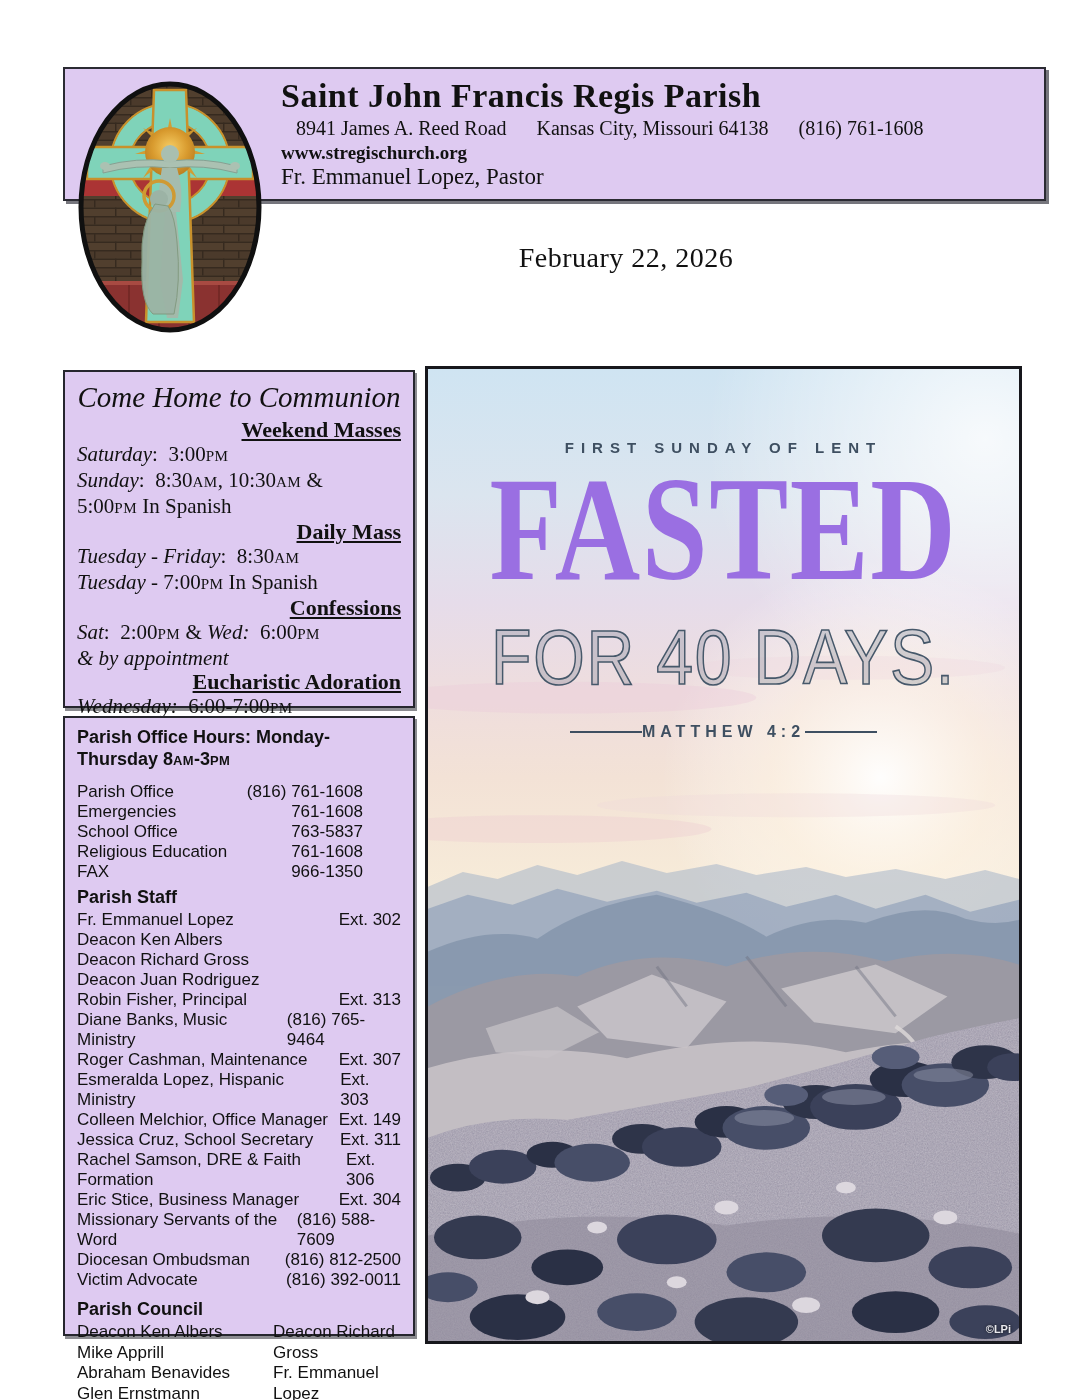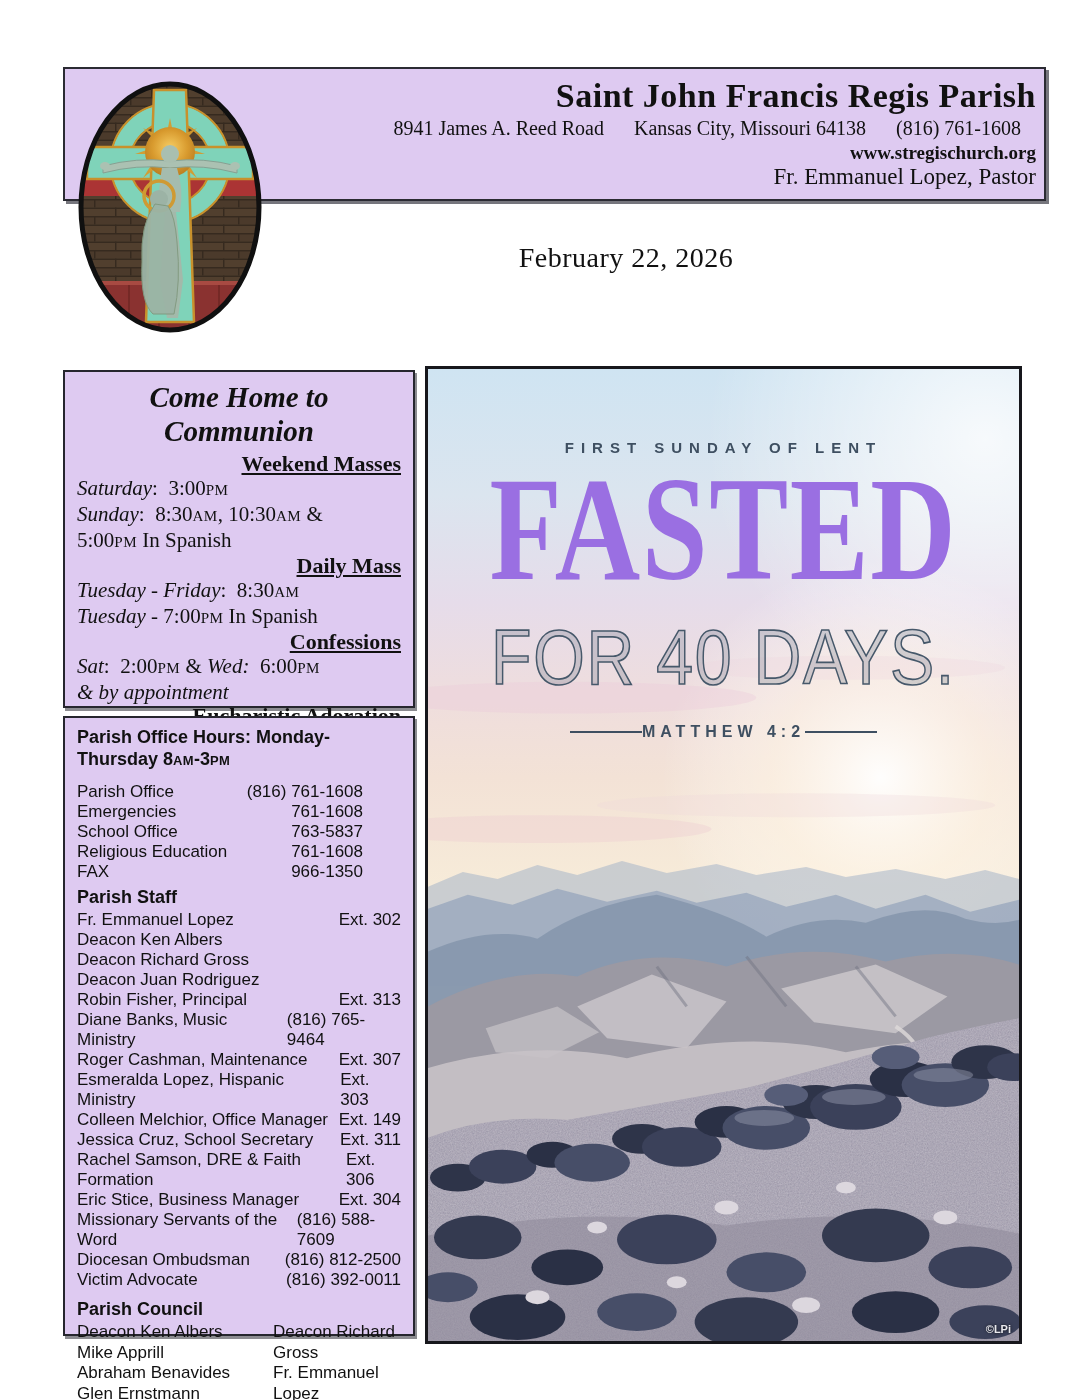--- a/index.html
+++ b/index.html
@@ -3,41 +3,41 @@
 <meta charset="utf-8">
 <style>
   html,body{margin:0;padding:0;background:#ffffff;}
   .page{position:relative;width:1082px;height:1400px;background:#fff;overflow:hidden;
         font-family:"Liberation Serif",serif;color:#111;}
 
   
   .header-box{position:absolute;left:63px;top:67px;width:983px;height:134px;
       background:#decaf1;border:2px solid #2b2b33;box-shadow:3px 3px 0 rgba(45,45,55,.65);
       box-sizing:border-box;}
-  .header-text{position:absolute;left:230px;right:8px;top:8px;text-align:right;}
+  .header-text{position:absolute;left:216px;right:8px;top:8px;text-align:left;}
   .parish-name{font-weight:bold;font-size:34px;line-height:38px;letter-spacing:.5px;}
   .address-line{font-size:20px;line-height:26px;white-space:nowrap;}
   .address-line span{display:inline-block;margin:0 15px;}
   .website{font-weight:bold;font-size:19px;line-height:24px;}
   .pastor{font-size:23px;line-height:24px;}
 
   
   .oval{position:absolute;left:77px;top:80px;width:186px;height:254px;z-index:3;}
   .oval svg{display:block;width:100%;height:100%;}
 
   .date{position:absolute;left:170px;top:242px;width:912px;text-align:center;
         font-size:28px;letter-spacing:.5px;}
 
   
   .box{position:absolute;left:63px;width:352px;background:#decaf1;border:2px solid #26262e;
        box-shadow:2px 3px 0 rgba(45,45,55,.55);box-sizing:border-box;}
   .box1{top:370px;height:338px;padding:6px 12px;}
   .box2{top:716px;height:620px;padding:8px 12px 6px;font-family:"Liberation Sans",sans-serif;}
 
-  .mass-title{font-weight:bold;font-style:italic;font-size:29px;line-height:34px;
+  .mass-title{font-weight:normal;font-style:italic;font-size:29px;line-height:34px;
       text-align:center;margin:2px 0 4px;}
   .mass-heading{font-weight:bold;font-size:22px;line-height:24px;text-align:right;
       text-decoration:underline;}
   .mass-line{font-size:21px;line-height:24px;white-space:pre-wrap;}
   .mass-line .i{font-style:italic;}
   .sc{text-transform:uppercase;font-size:.72em;letter-spacing:.4px;}
 
   .dir-title{font-weight:bold;font-size:18px;line-height:22px;margin:0 0 10px;white-space:pre-wrap;}
   .dir-row{display:flex;justify-content:space-between;font-size:17px;line-height:20px;}
   .dir-row.phone{padding-right:38px;}

